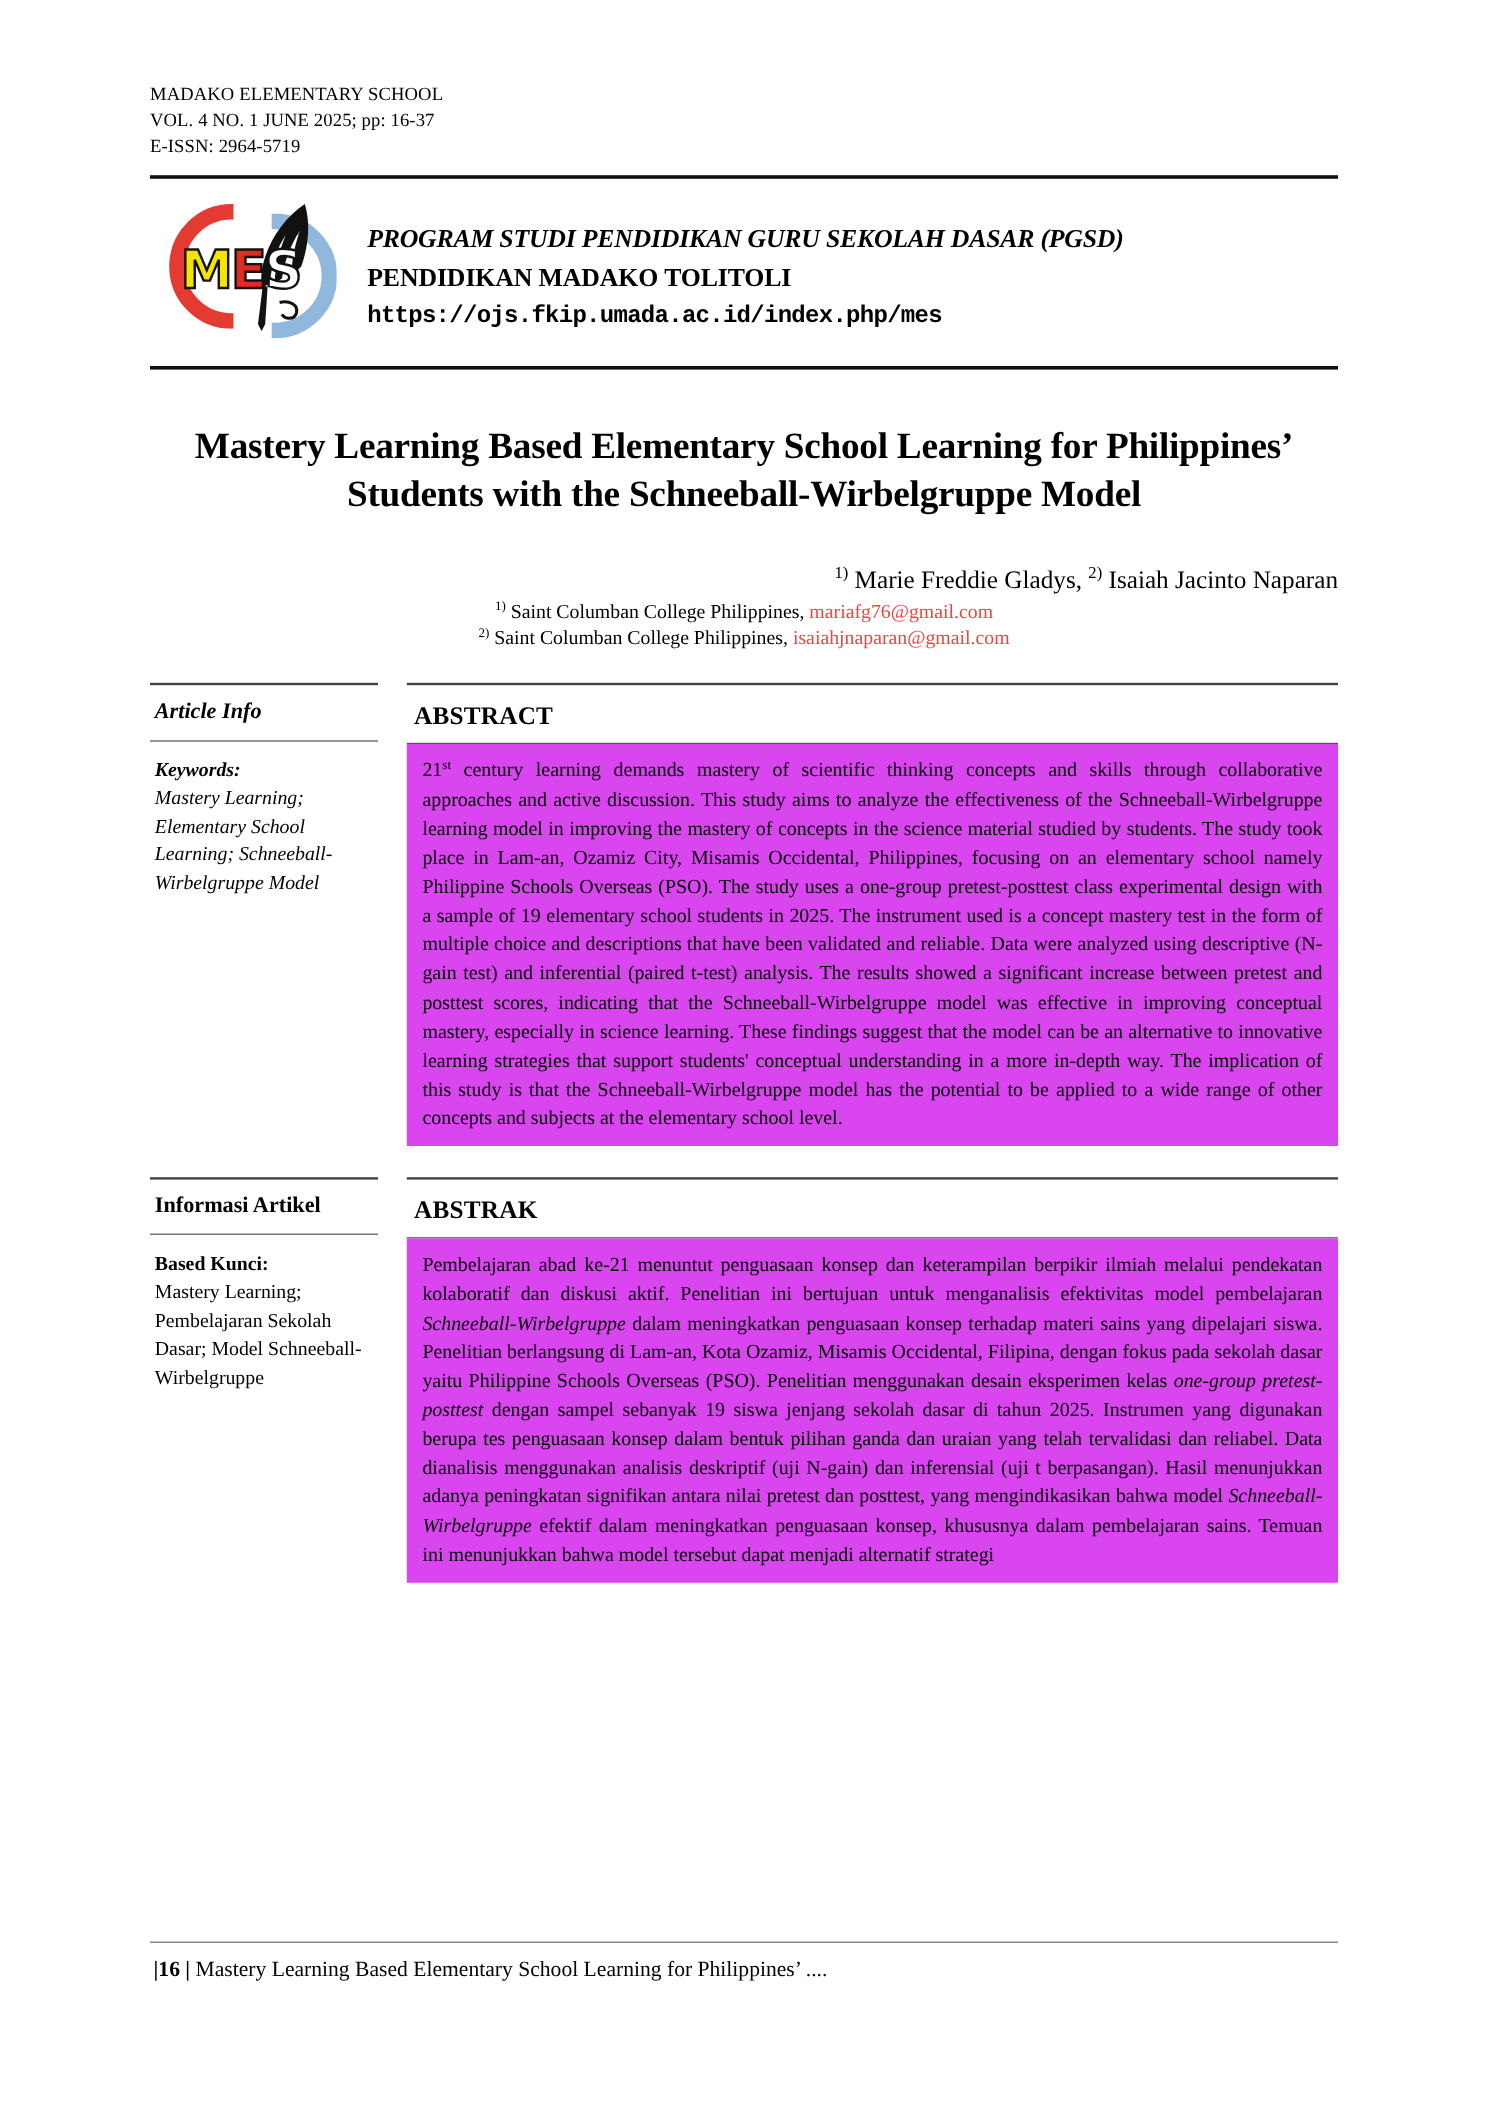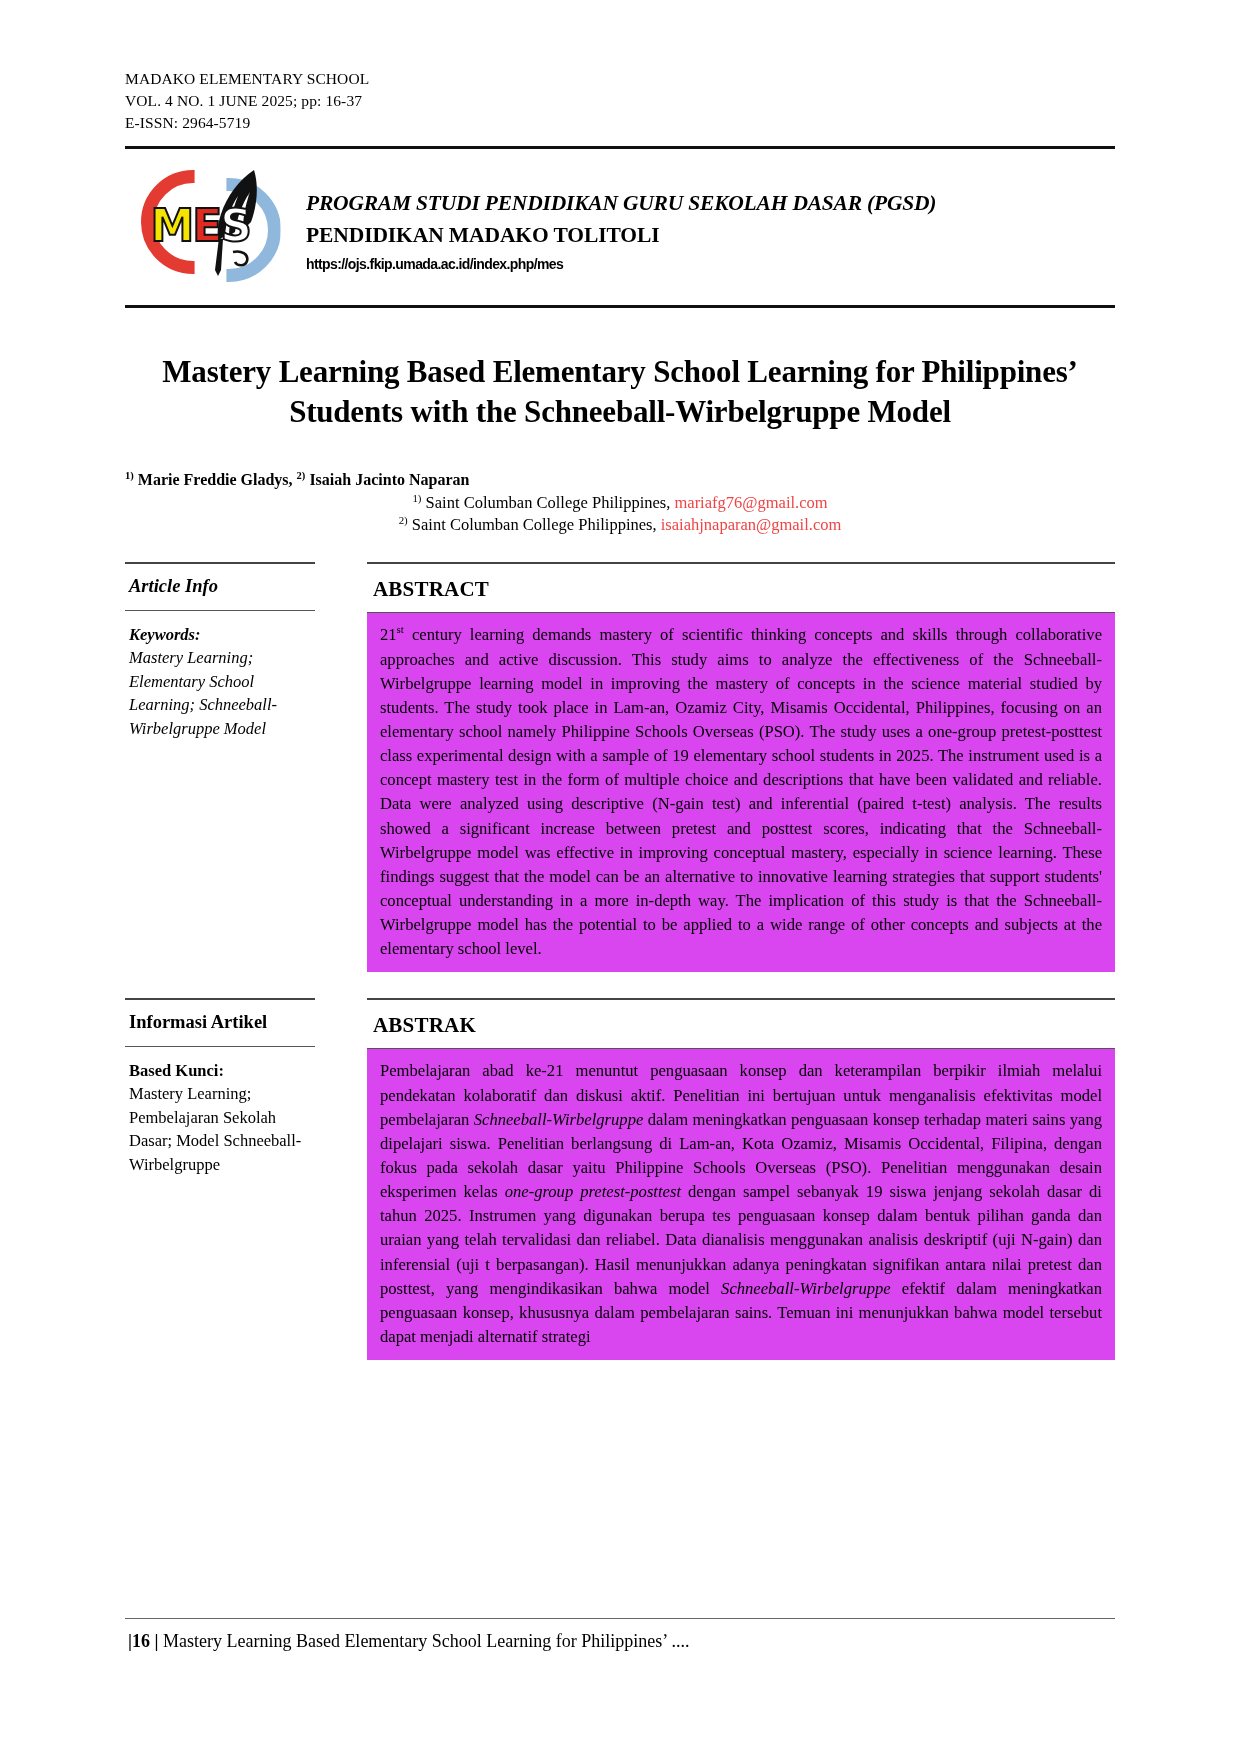--- a/index.html
+++ b/index.html
@@ -68,56 +68,56 @@
     margin-bottom: 7px;
     white-space: nowrap;
   }
   .j-line2 {
     font-weight: bold;
     font-size: 21.5px;
     letter-spacing: -0.1px;
     margin-bottom: 8px;
   }
   .j-line3 {
-    font-family: Liberation Sans, sans-serif;
-    font-weight: bold;
-    font-size: 14px;
+    font-family: Liberation Mono, monospace;
+    font-weight: bold;
+    font-size: 20px;
     letter-spacing: -0.6px;
   }
 
   
   .title {
     text-align: center;
     font-weight: bold;
     font-size: 31px;
     line-height: 1.30;
     letter-spacing: -0.2px;
     padding: 44px 18px 0 18px;
   }
   .authors {
-    text-align: left;
-    font-weight: bold;
-    font-size: 16px;
+    text-align: right;
+    font-weight: normal;
+    font-size: 21px;
     margin-top: 38px;
   }
   .affil {
     text-align: center;
     font-size: 16.5px;
     line-height: 1.36;
     margin-top: 3px;
   }
   .email { color: #ef4444; }
   sup { font-size: 0.66em; vertical-align: super; line-height: 0; }
 
   
   .absgrid {
     margin-top: 26px;
     display: grid;
     grid-template-columns: 190px 1fr;
-    column-gap: 52px;
+    column-gap: 24px;
   }
   .hr-sec {
     border: none;
     border-top: 2px solid #444;
     height: 0;
     margin: 0;
   }
   .hr-sec-thin {
     border: none;
     border-top: 1.6px solid #555;

